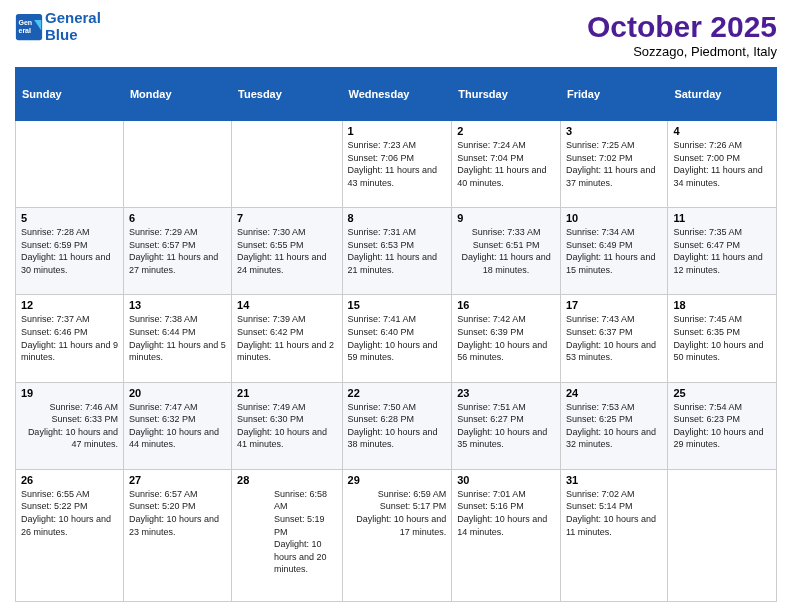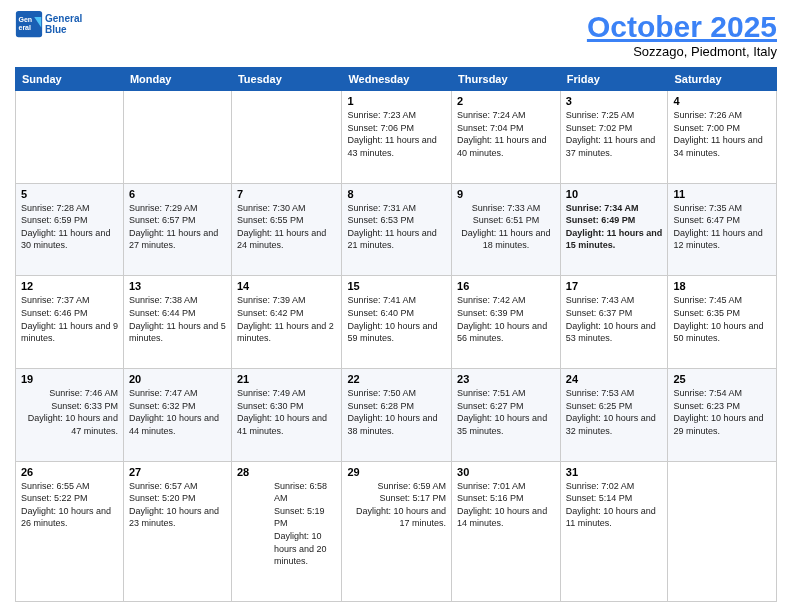--- a/index.html
+++ b/index.html
@@ -22,56 +22,55 @@
       justify-content: space-between;
       align-items: flex-start;
       margin-bottom: 8px;
     }
     .logo {
       display: flex;
       align-items: center;
       gap: 2px;
     }
     .logo-text {
-      font-size: 10px;
+      font-size: 15px;
       font-weight: bold;
       color: #333;
       line-height: 1.1;
     }
     .logo-text span {
       color: #1a5fb4;
     }
     .logo-icon {
       width: 28px;
       height: 28px;
     }
     .title-block {
       text-align: right;
     }
     .month-title {
       font-size: 30px;
       font-weight: bold;
-      color: #3b82f6;
-      text-decoration: underline;
+      color: #4c1d95;
     }
     .location {
       font-size: 13px;
       color: #000000;
     }
     .calendar {
       flex: 1;
       border-collapse: collapse;
       width: 100%;
       font-size: 9.5px;
     }
     .calendar th {
       background-color: #1a5fb4;
       color: #fff;
       text-align: left;
-      padding: 5px 6px;
+      padding: 20px 6px;
       font-size: 11px;
       font-weight: bold;
       border: 1px solid #1a5fb4;
     }
     .calendar td {
       border: 1px solid #ccc;
       vertical-align: top;
       padding: 4px 5px;
       width: 113px;
       min-height: 80px;
@@ -192,21 +191,21 @@
 Daylight: 11 hours and 21 minutes.</div>
           </td>
           <td>
             <span class="day-num">9</span>
             <div class="day-info" style="white-space: pre-line; text-align: center;">Sunrise: 7:33 AM
 Sunset: 6:51 PM
 Daylight: 11 hours and 18 minutes.</div>
           </td>
           <td>
             <span class="day-num">10</span>
-            <div class="day-info" style="white-space: pre-line; font-weight: bold;">Sunrise: 7:34 AM
+            <div class="day-info" style="white-space: pre-line;">Sunrise: 7:34 AM
 Sunset: 6:49 PM
 Daylight: 11 hours and 15 minutes.</div>
           </td>
           <td>
             <span class="day-num">11</span>
             <div class="day-info" style="white-space: pre-line;">Sunrise: 7:35 AM
 Sunset: 6:47 PM
 Daylight: 11 hours and 12 minutes.</div>
           </td>
         </tr>

